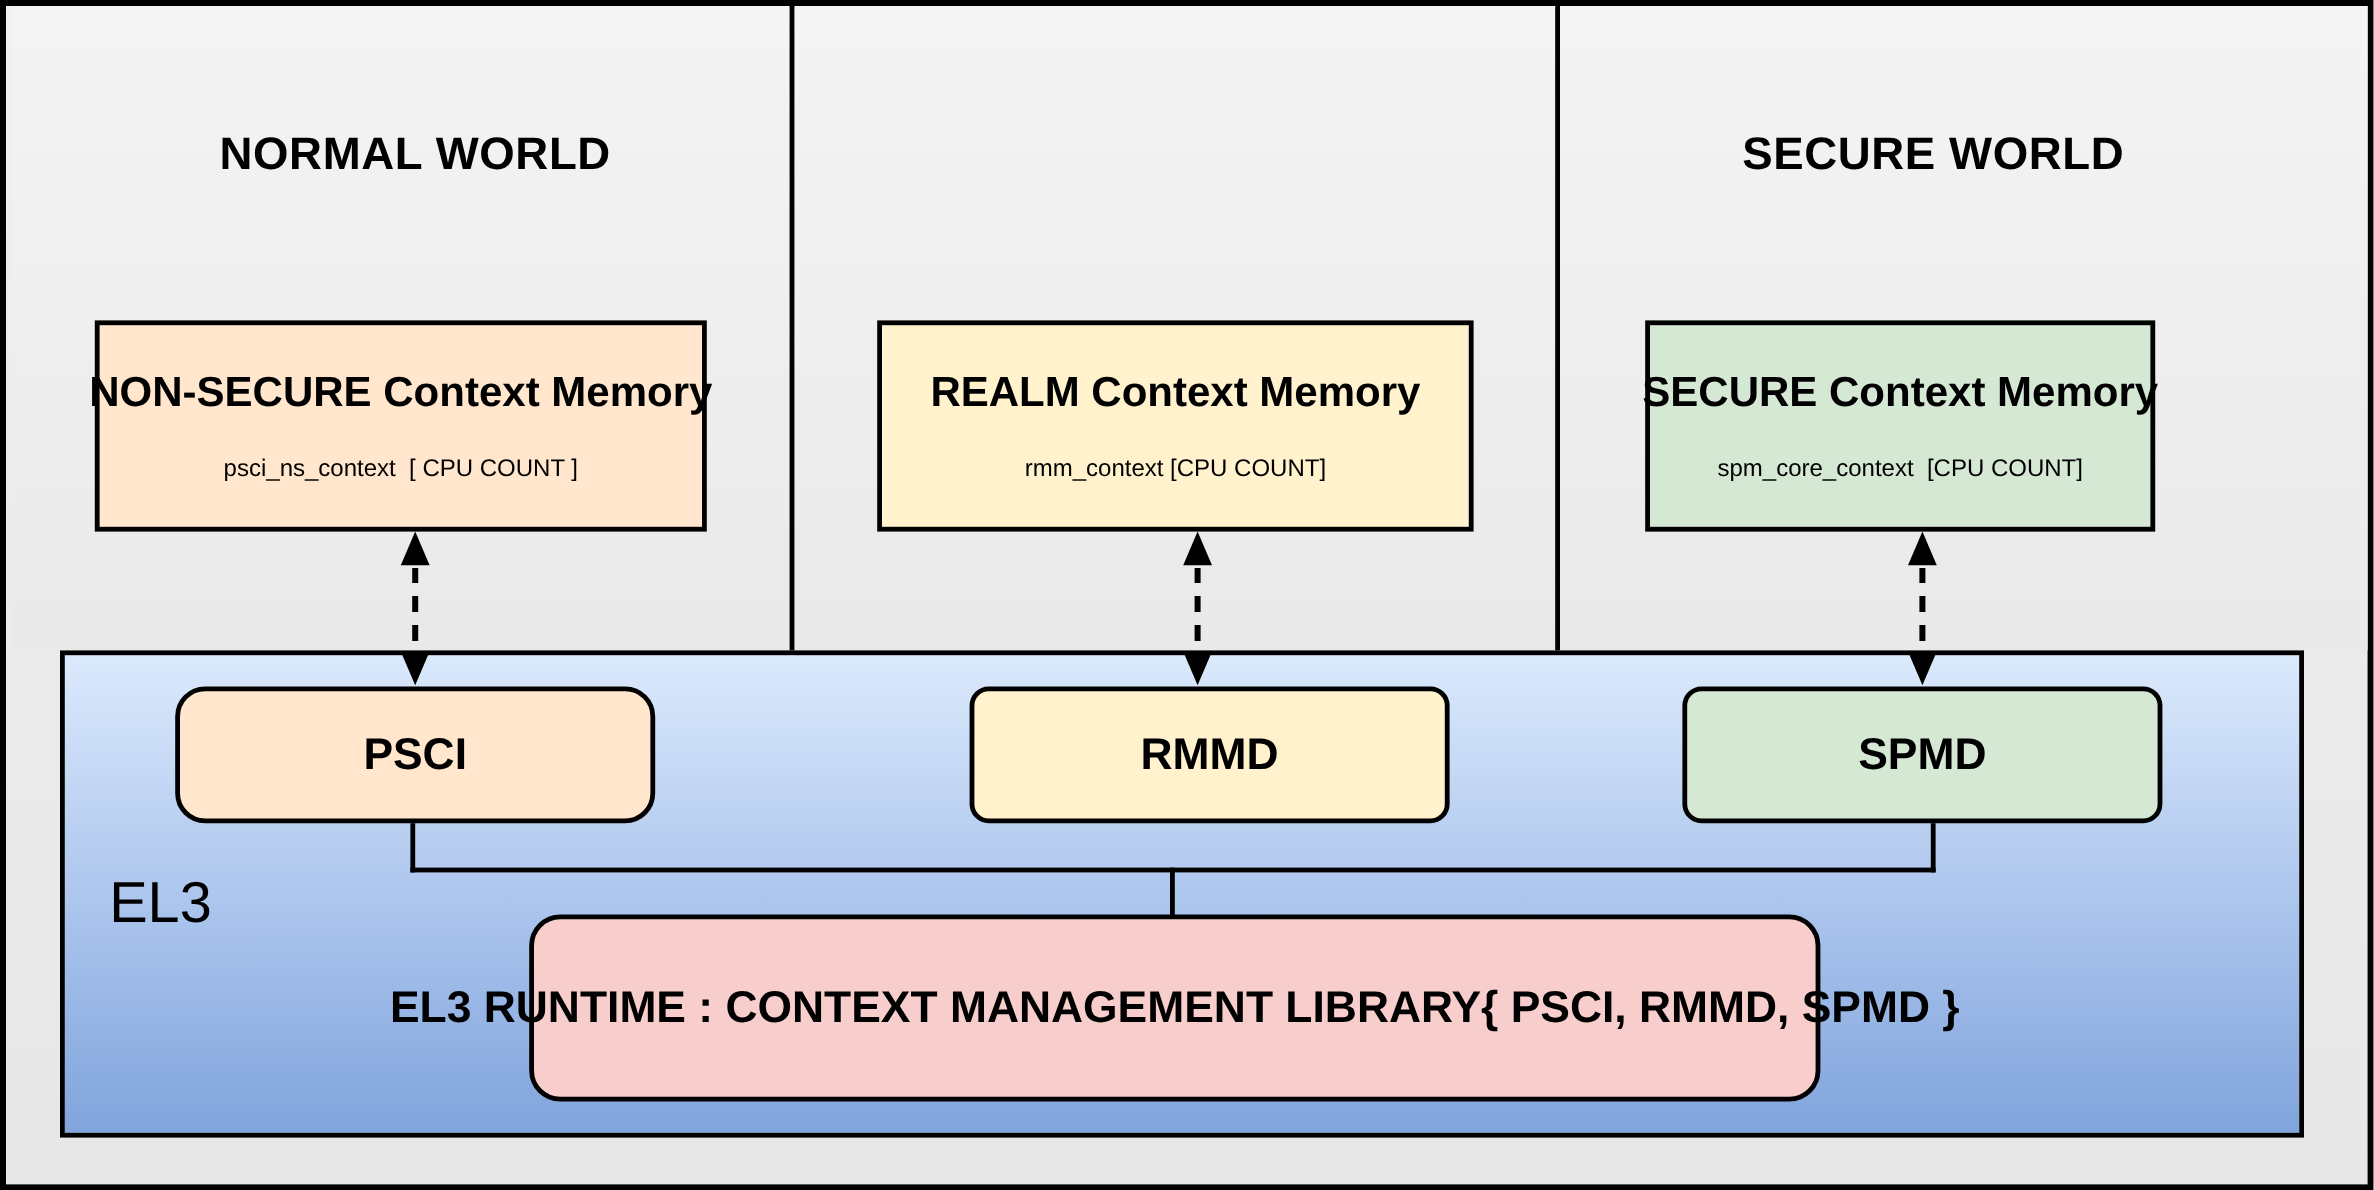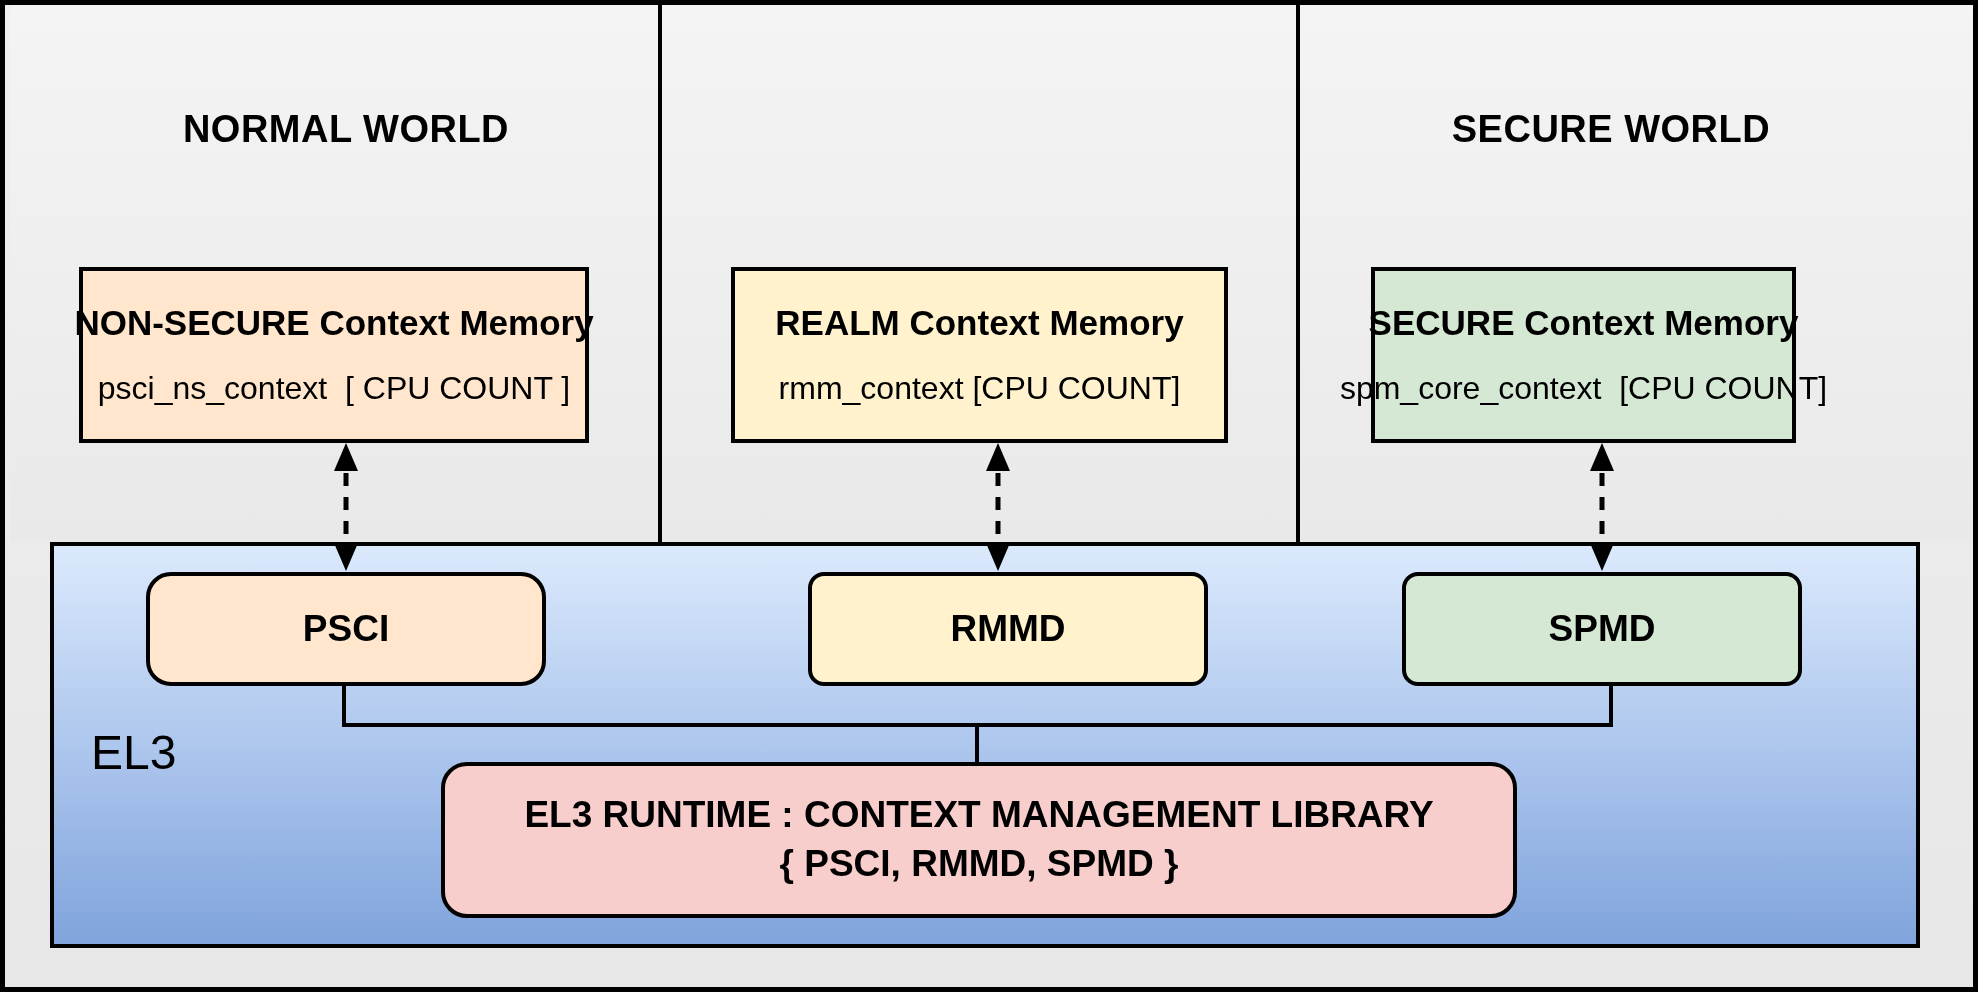--- a/index.html
+++ b/index.html
@@ -26,21 +26,21 @@
     font-size:38px;font-weight:bold;letter-spacing:.5px;white-space:pre;
   }
   
   .mem-box{
     position:absolute;top:262px;height:176px;
     border:4px solid #000;
     display:flex;flex-direction:column;justify-content:space-evenly;
     align-items:center;text-align:center;padding:4px 10px;
   }
   .mem-title{font-size:35px;font-weight:bold;white-space:pre;}
-  .mem-sub{font-size:32px;font-weight:normal;white-space:pre;}
+  .mem-sub{font-size:20px;font-weight:normal;white-space:pre;}
   
   .arrow{position:absolute;top:438px;height:128px;width:26px;transform:translateX(-50%);z-index:5;}
   .arrow .shaft{
     position:absolute;left:50%;top:6px;bottom:6px;width:5px;transform:translateX(-50%);
     background:repeating-linear-gradient(180deg,#000 0 13px,transparent 13px 24px);
   }
   .arrow .head-up{
     position:absolute;top:0;left:50%;transform:translateX(-50%);
     width:0;height:0;border-left:12px solid transparent;border-right:12px solid transparent;
     border-bottom:28px solid #000;
@@ -63,21 +63,21 @@
     position:absolute;top:567px;height:114px;width:400px;
     border:4px solid #000;border-radius:16px;
     display:flex;align-items:center;justify-content:center;
     font-size:37px;font-weight:bold;z-index:3;
   }
   .connector{position:absolute;background:#000;z-index:2;}
   #runtime-box{
     position:absolute;left:436px;top:757px;width:1076px;height:156px;
     border:4px solid #000;border-radius:26px;
     background:#F8CECC;
-    display:flex;flex-direction:column;align-items:center;justify-content:center;
+    display:flex;flex-direction:row;align-items:center;justify-content:center;
     text-align:center;font-size:37px;font-weight:bold;line-height:1.32;z-index:3;
     white-space:pre;
   }
 </style>
 </head>
 <body>
 
 <div id="canvas">
 
   <div class="panel" style="left:5px;width:648px;"></div>

